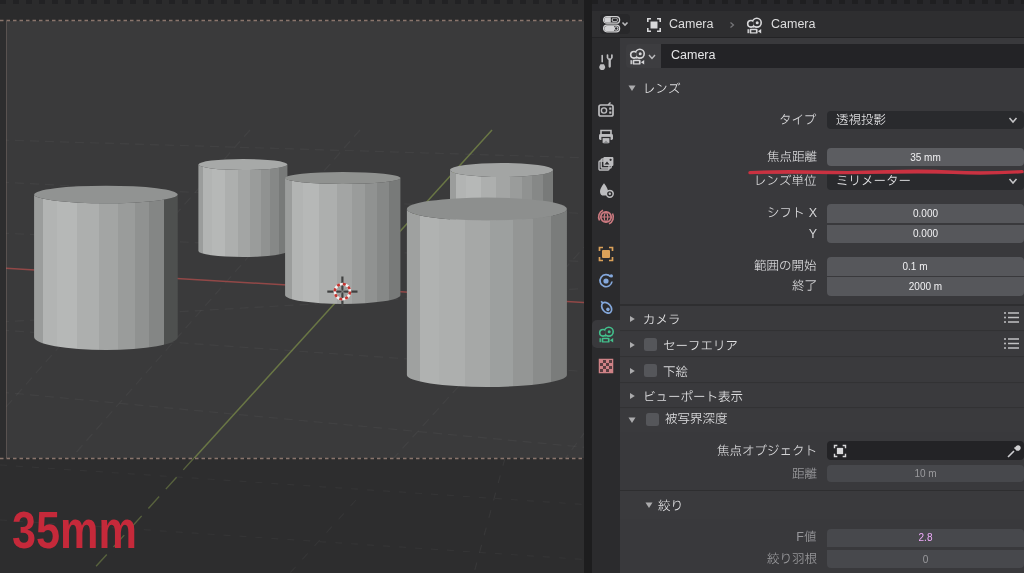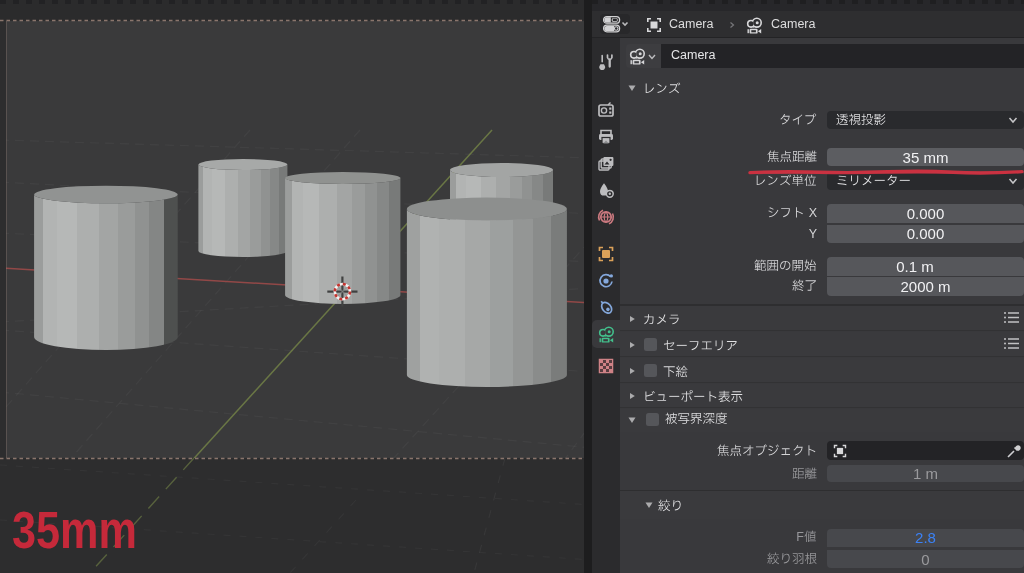--- a/index.html
+++ b/index.html
@@ -1,18 +1,18 @@
 <!DOCTYPE html>
 <html><head><meta charset="utf-8"><style>
 *{margin:0;padding:0;box-sizing:border-box}
 html,body{width:1024px;height:573px;overflow:hidden;background:#2b2b2c}
 body{font-family:"Liberation Sans",sans-serif;position:relative}
 .a{position:absolute}
 .lbl{color:#d4d4d6;font-size:12.5px;display:flex;align-items:center;justify-content:flex-end;white-space:nowrap}
-.val{color:#f1f1f3;font-size:15px;display:flex;align-items:center;justify-content:center}
+.val{color:#f1f1f3;font-size:10px;display:flex;align-items:center;justify-content:center}
 </style></head><body>
 <svg class="a" style="left:0;top:0" width="592" height="573" viewBox="0 0 592 573">
     <defs>
       <linearGradient id="gc1" gradientUnits="userSpaceOnUse" x1="34" y1="0" x2="178" y2="0">
         <stop offset="0" stop-color="#9b9d9c"></stop>
         <stop offset="0.06" stop-color="#9b9d9c"></stop>
         <stop offset="0.06" stop-color="#b2b4b3"></stop>
         <stop offset="0.16" stop-color="#b2b4b3"></stop>
         <stop offset="0.16" stop-color="#b6b8b7"></stop>
         <stop offset="0.3" stop-color="#b6b8b7"></stop>
@@ -562,21 +562,21 @@
   </svg>
 <div class="a lbl" style="right:207px;top:465px;height:17px">
     <svg width="25" height="16" style="display:block;">
       <g transform="translate(0,12.1) scale(0.0125,-0.0125)" fill="#98989b">
         <use href="#g8ddd" x="0"></use>
         <use href="#g96e2" x="1000"></use>
       </g>
     </svg>
   </div>
 <div class="a" style="left:827px;top:465px;width:197px;height:17px;background:#47484c;border-radius:4px"></div>
-<div class="a val" style="left:827px;top:465px;width:197px;height:17px;color:#9a9a9d">1 m</div>
+<div class="a val" style="left:827px;top:465px;width:197px;height:17px;color:#9a9a9d">10 m</div>
 <div class="a" style="left:620px;top:490px;width:404px;height:1px;background:#2e2e30"></div>
 <div class="a" style="left:620px;top:491px;width:404px;height:28px;background:#3a3a3d"></div>
 <svg class="a" style="left:644px;top:500px" width="10" height="10">
     <path d="M1.5,2.5 L8.5,2.5 L5,8 Z" fill="#ababad"></path>
   </svg>
 <div class="a" style="left:658px;top:498px">
     <svg width="25" height="16" style="display:block;">
       <g transform="translate(0,12.1) scale(0.0125,-0.0125)" fill="#e0e0e2">
         <use href="#g7d5e" x="0"></use>
         <use href="#g308a" x="1000"></use>
@@ -586,21 +586,21 @@
 <div class="a" style="left:620px;top:519px;width:404px;height:54px;background:#39393c"></div>
 <div class="a lbl" style="right:207px;top:528px;height:18px;color:#98989b">
     <span>F</span>
     <svg width="13" height="16" style="display:block;">
       <g transform="translate(0,12.1) scale(0.0125,-0.0125)" fill="#98989b">
         <use href="#g5024" x="0"></use>
       </g>
     </svg>
   </div>
 <div class="a" style="left:827px;top:528.5px;width:197px;height:18px;background:#47484c;border-radius:4px 4px 0 0"></div>
-<div class="a val" style="left:827px;top:528.5px;width:197px;height:18px;color:#3b82f6">2.8</div>
+<div class="a val" style="left:827px;top:528.5px;width:197px;height:18px;color:#f0abfc">2.8</div>
 <div class="a lbl" style="right:207px;top:550px;height:18px">
     <svg width="50" height="16" style="display:block;">
       <g transform="translate(0,12.1) scale(0.0125,-0.0125)" fill="#98989b">
         <use href="#g7d5e" x="0"></use>
         <use href="#g308a" x="1000"></use>
         <use href="#g7fbd" x="2000"></use>
         <use href="#g6839" x="3000"></use>
       </g>
     </svg>
   </div>

